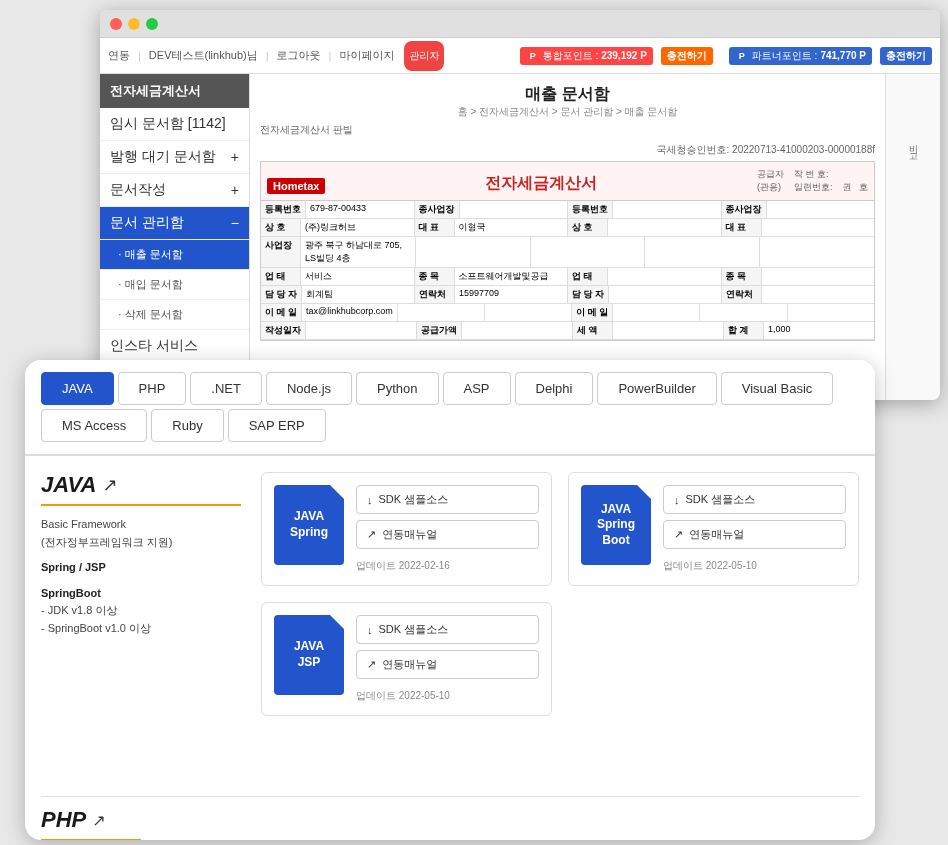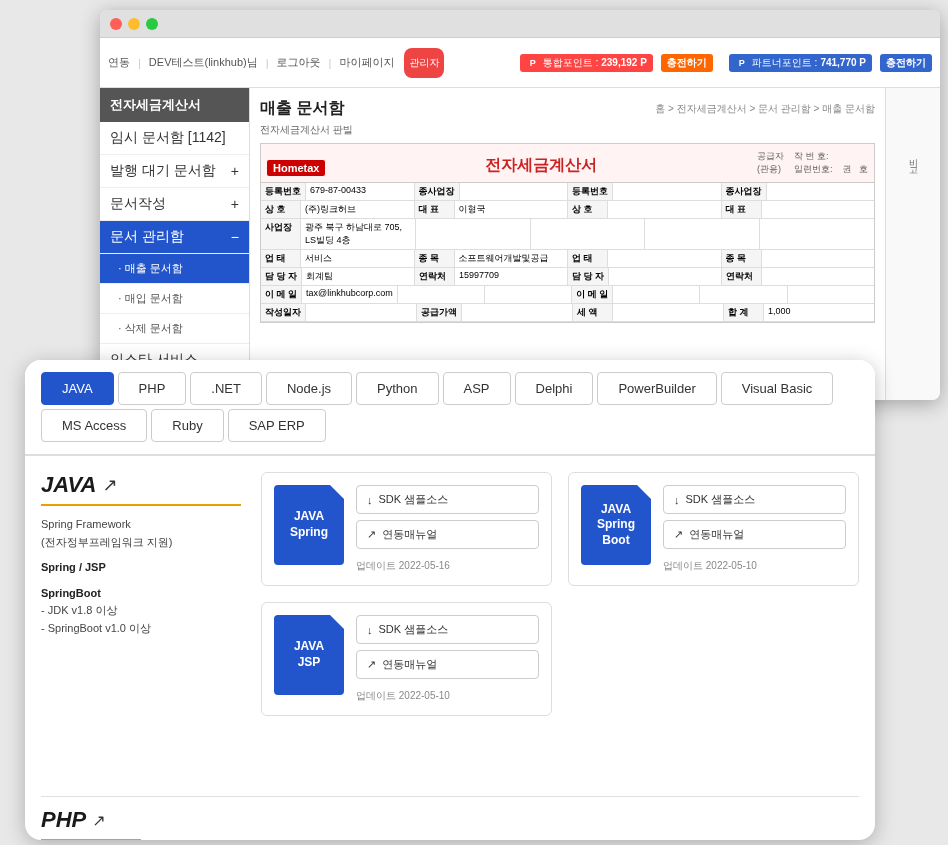--- a/index.html
+++ b/index.html
@@ -38,21 +38,21 @@
     .browser-btn {
       width: 12px; height: 12px; border-radius: 50%;
     }
     .btn-red { background: #ff5f57; }
     .btn-yellow { background: #ffbd2e; }
     .btn-green { background: #28ca41; }
 
     
     .top-nav {
       background: white;
-      height: 50px;
+      height: 36px;
       display: flex;
       align-items: center;
       padding: 0 8px;
       gap: 8px;
       font-size: 11px;
       border-bottom: 1px solid #ddd;
     }
     .top-nav-link { color: #555; text-decoration: none; cursor: pointer; }
     .nav-separator { color: #ccc; }
     .top-nav-spacer { flex: 1; }
@@ -123,20 +123,21 @@
       flex: 1;
       background: white;
       overflow: auto;
       padding: 10px;
     }
     .page-title-row {
       display: flex;
       justify-content: space-between;
       align-items: center;
       margin-bottom: 4px;
+      flex-direction: column;
     }
     .page-title {
       font-size: 16px;
       font-weight: bold;
       color: #222;
     }
     .breadcrumb {
       font-size: 10px;
       color: #888;
     }
@@ -434,20 +435,23 @@
     </div>
 
     <div class="content-area">
       <div class="page-title-row">
         <div class="page-title">매출 문서함</div>
         <div class="breadcrumb">홈 &gt; 전자세금계산서 &gt; 문서 관리함 &gt; 매출 문서함</div>
       </div>
       <div class="sub-label">
         <span>전자세금계산서 판빌</span>
       </div>
+      <div class="id-number-row">
+        <span>국세청승인번호: 20220713-41000203-00000188f</span>
+      </div>
 
       <div class="invoice-doc">
         <div class="invoice-header">
           <div style="background:#cc0000;color:white;padding:2px 6px;font-size:11px;font-weight:bold;border-radius:2px;">Hometax</div>
           <div class="invoice-title-text">전자세금계산서</div>
           <div class="invoice-meta">
             <div>공급자<br>(관용)</div>
           </div>
           <div class="invoice-meta">
             <div>작 번 호:<br>일련번호:</div>
@@ -553,21 +557,21 @@
 
   <div style="overflow:auto;height:calc(100% - 70px);">
     <div class="sdk-content">
 
       <div class="sdk-left">
         <div class="java-logo-area">
           <span class="java-logo-text">JAVA</span>
           <span class="java-logo-arrow">↗</span>
         </div>
         <div class="sdk-desc">
-          <div>Spring Framework</div>
+          <div>Basic Framework</div>
           <div>(전자정부프레임워크 지원)</div>
           <div class="section-title" style="margin-top:8px;font-weight:bold;">Spring / JSP</div>
           <div class="section-title" style="margin-top:8px;font-weight:bold;">SpringBoot</div>
           <div>- JDK v1.8 이상</div>
           <div>- SpringBoot v1.0 이상</div>
         </div>
       </div>
 
       <div class="sdk-cards">
 
@@ -577,21 +581,21 @@
           </div>
           <div class="sdk-actions">
             <button class="sdk-action-btn">
               <span>↓</span>
               <span>SDK 샘플소스</span>
             </button>
             <button class="sdk-action-btn">
               <span>↗</span>
               <span>연동매뉴얼</span>
             </button>
-            <div class="sdk-update">업데이트 2022-05-16</div>
+            <div class="sdk-update">업데이트 2022-02-16</div>
           </div>
         </div>
 
         <div class="sdk-card">
           <div class="sdk-icon">
             <div class="sdk-icon-inner">JAVA<br>Spring<br>Boot</div>
           </div>
           <div class="sdk-actions">
             <button class="sdk-action-btn">
               <span>↓</span>

